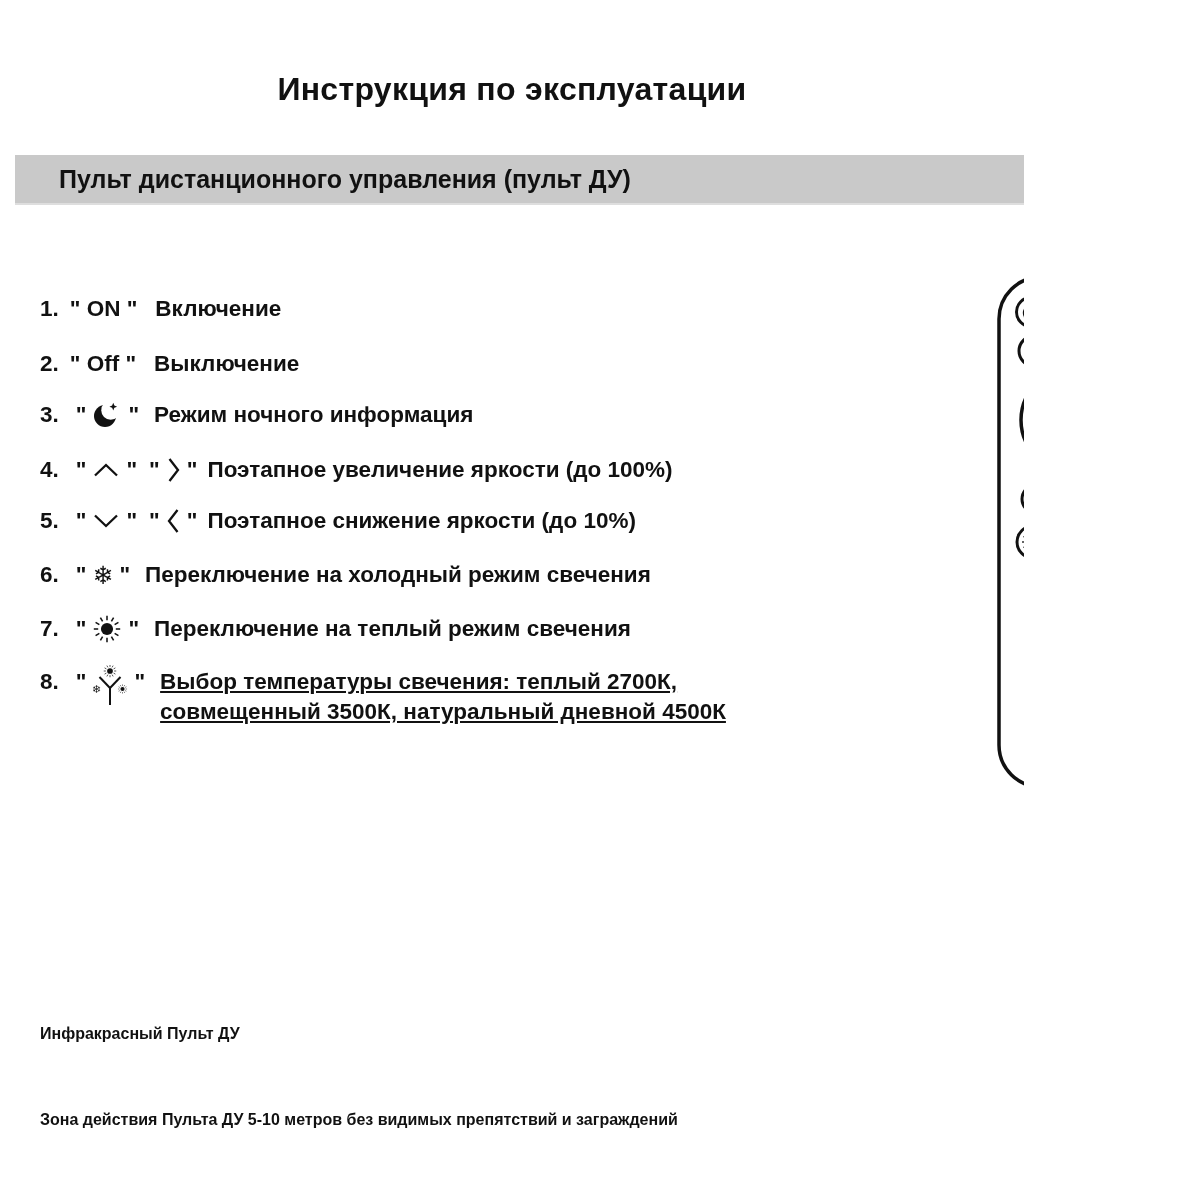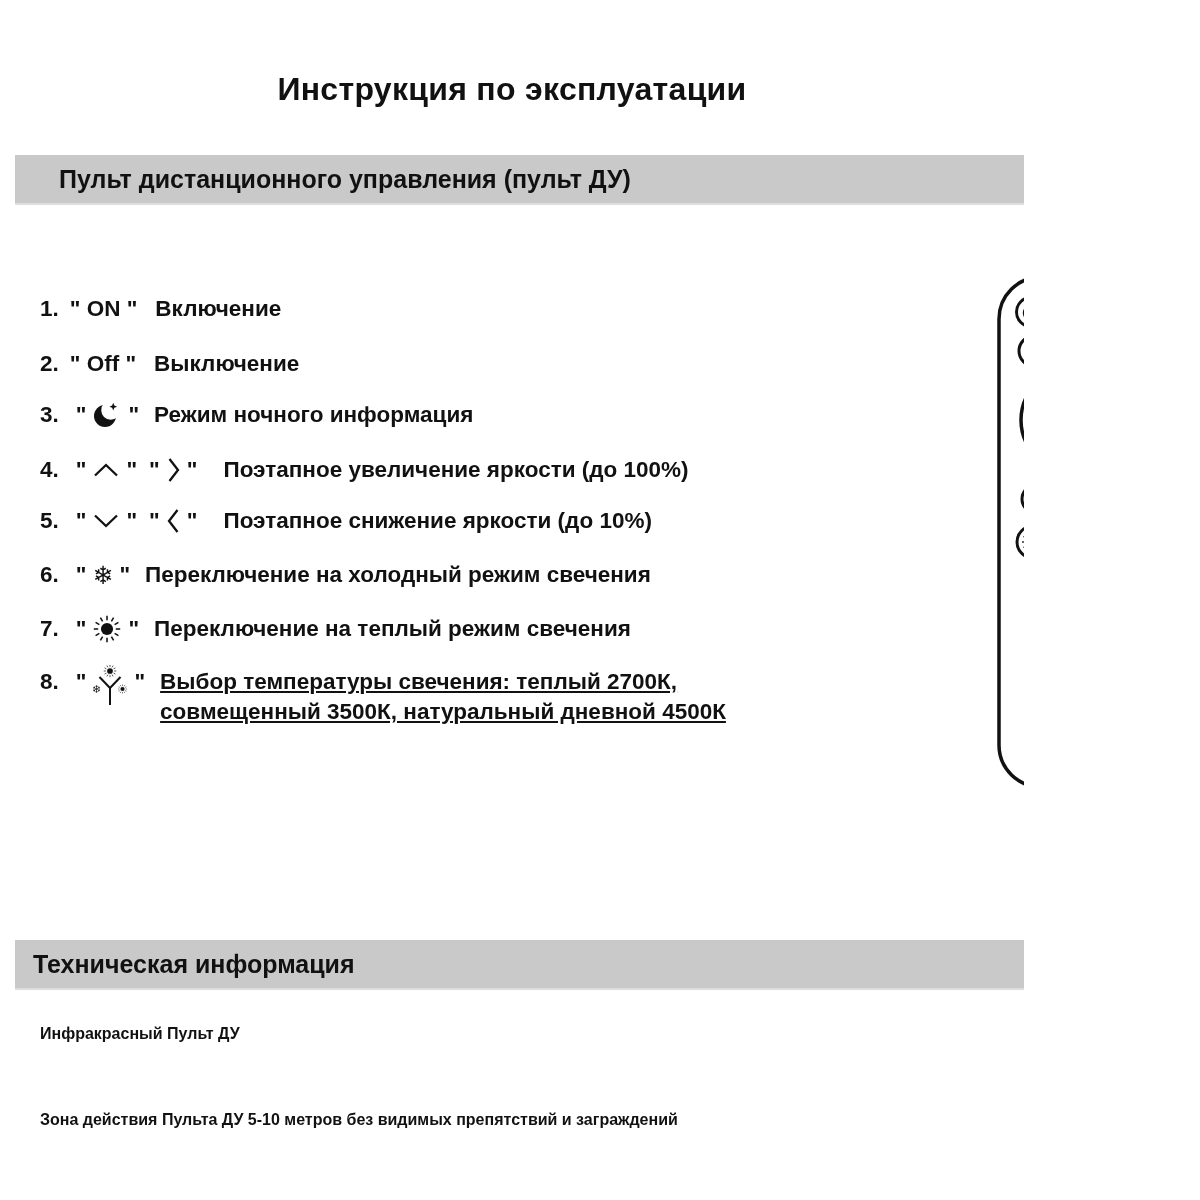--- a/index.html
+++ b/index.html
@@ -16,21 +16,21 @@
   .bar1 { top:155px;padding-left:44px; }
   .bar2 { top:940px; }
 
   .list { position:absolute; left:40px; top:0; width:930px; height:760px; }
   .item { position:absolute; left:0; height:30px; display:flex; align-items:center;
     font-size:22.5px; white-space:nowrap; }
   .item .num { margin-right:11px; }
   .item .lbl { margin-right:9px; }
   .q { margin:0 6px; }
   .desc { margin-left:9px; }
-  .gap-desc { margin-left:20px; }
+  .gap-desc { margin-left:4px; }
   .icon { display:inline-flex; align-items:center; justify-content:center; }
   .flake-glyph { font-family:"DejaVu Sans", sans-serif; font-size:25px; line-height:1; }
   .two-line { white-space:normal; line-height:30px; }
   .two-line span { display:block;text-decoration:underline; }
   .item8 { align-items:flex-start; }
   .item8 .num, .item8 .q { line-height:30px; }
   .item8 .icon { margin-top:-2px; }
 
   .tech-line { position:absolute; left:40px; font-size:16px; white-space:nowrap; }
 
@@ -237,20 +237,17 @@
 
       <g>
         <circle class="stroke" cx="118" cy="270" r="16" stroke-width="3"></circle>
         <text class="fl" x="118" y="278" font-size="22" text-anchor="middle" font-weight="700">❄</text>
       </g>
 
       <circle class="stroke" cx="79" cy="309" r="23" stroke-width="3"></circle>
     </svg>
   </div>
 
-  <div class="bar bar2">
-    <span>Техническая информация</span>
-  </div>
 
   <div class="tech-line" style="top:1025px">Инфракрасный Пульт ДУ</div>
   <div class="tech-line" style="top:1111px">Зона действия Пульта ДУ 5-10 метров без видимых препятствий и заграждений</div>
 
 </div>
 
 </body></html>

